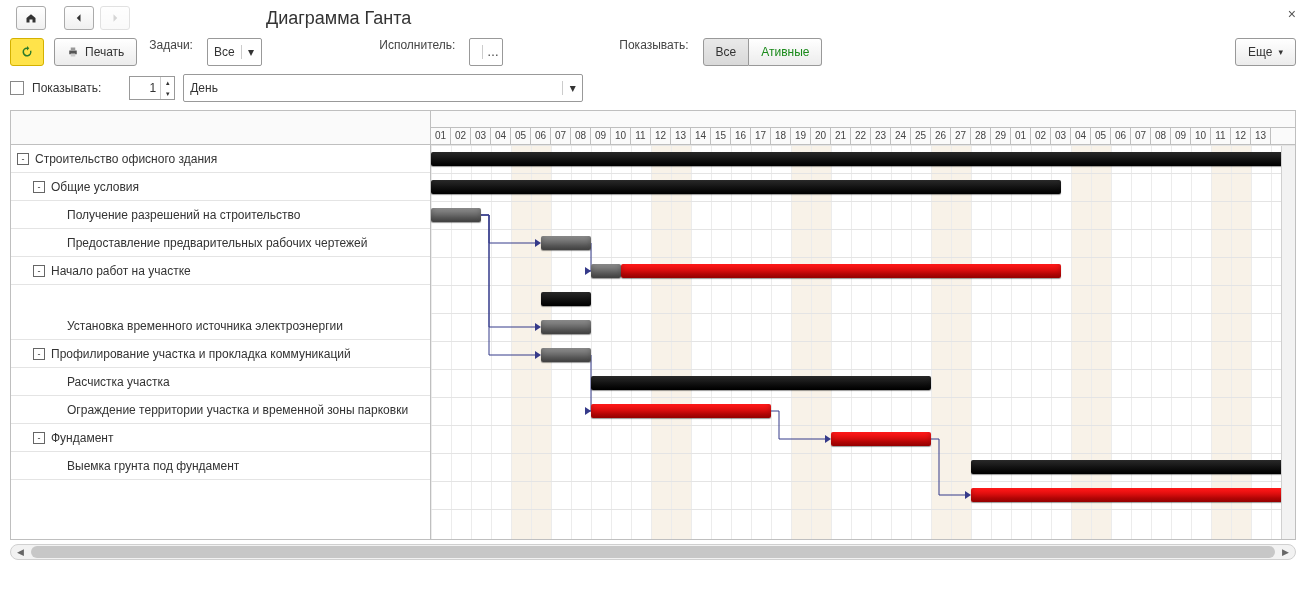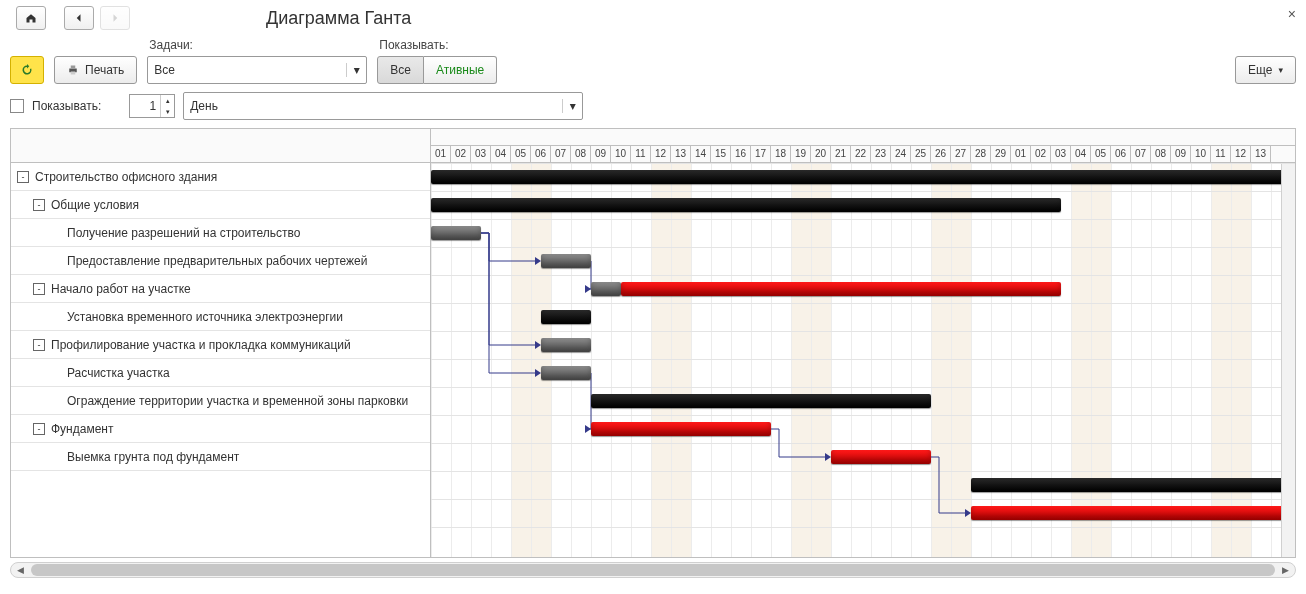--- a/index.html
+++ b/index.html
@@ -32,21 +32,21 @@
   .nav-btn.disabled { opacity:.35; cursor:default; }
   .title { font-size: 18px; margin-left: 130px; }
   .close-x { position:absolute; top:6px; right:10px; font-size:14px; cursor:pointer; color:#555;}
   
   .toolbar {
     display:flex;
     align-items:flex-end;
     padding: 4px 10px 8px 10px;
     gap: 10px;
   }
-  .tcol { display:flex; flex-direction:column; gap:4px; }
+  .tcol { display:flex; gap:14px; }
   .tlabel { font-size:12px; color:#444; padding-left:2px; }
   .btn {
     height:28px; padding:0 12px;
     border:1px solid #999; border-radius:3px;
     background:linear-gradient(#fff,#ececec);
     display:flex; align-items:center; gap:6px;
     cursor:pointer;
     white-space:nowrap;
   }
   .btn.yellow { background:#ffe34a; border-color:#d4b100; width:34px; padding:0; justify-content:center;}
@@ -189,20 +189,27 @@
       </svg>
     <span>Печать</span>
   </div>
   <div class="tcol" style="width:220px">
     <div class="tlabel">Задачи:</div>
     <div class="select">
       <div class="sval">Все</div>
       <div class="sarr">▾</div>
     </div>
   </div>
+  <div class="tcol" style="width:230px">
+    <div class="tlabel">Исполнитель:</div>
+    <div class="select">
+      <div class="sval"></div>
+      <div class="sdot">…</div>
+    </div>
+  </div>
   <div class="tcol">
     <div class="tlabel">Показывать:</div>
     <div class="seggrp">
       <div class="btn active">Все</div>
       <div class="btn">
           <span class="green">Ативные</span>
         </div>
     </div>
   </div>
   <div class="btn more-btn">
@@ -248,21 +255,21 @@
             <div>Получение разрешений на строительство</div>
           </div>
           <div class="trow" style="padding-left: 38px;">
             <div style="width: 18px;"></div>
             <div>Предоставление предварительных рабочих чертежей</div>
           </div>
           <div class="trow" style="padding-left: 22px;">
             <div class="tglyph">-</div>
             <div>Начало работ на участке</div>
           </div>
-          <div class="trow" style="padding-left: 38px;">
+          <div class="trow" style="padding-left: 38px; margin-top: 27px;">
             <div style="width: 18px;"></div>
             <div>Установка временного источника электроэнергии</div>
           </div>
           <div class="trow" style="padding-left: 22px;">
             <div class="tglyph">-</div>
             <div>Профилирование участка и прокладка коммуникаций</div>
           </div>
           <div class="trow" style="padding-left: 38px;">
             <div style="width: 18px;"></div>
             <div>Расчистка участка</div>

